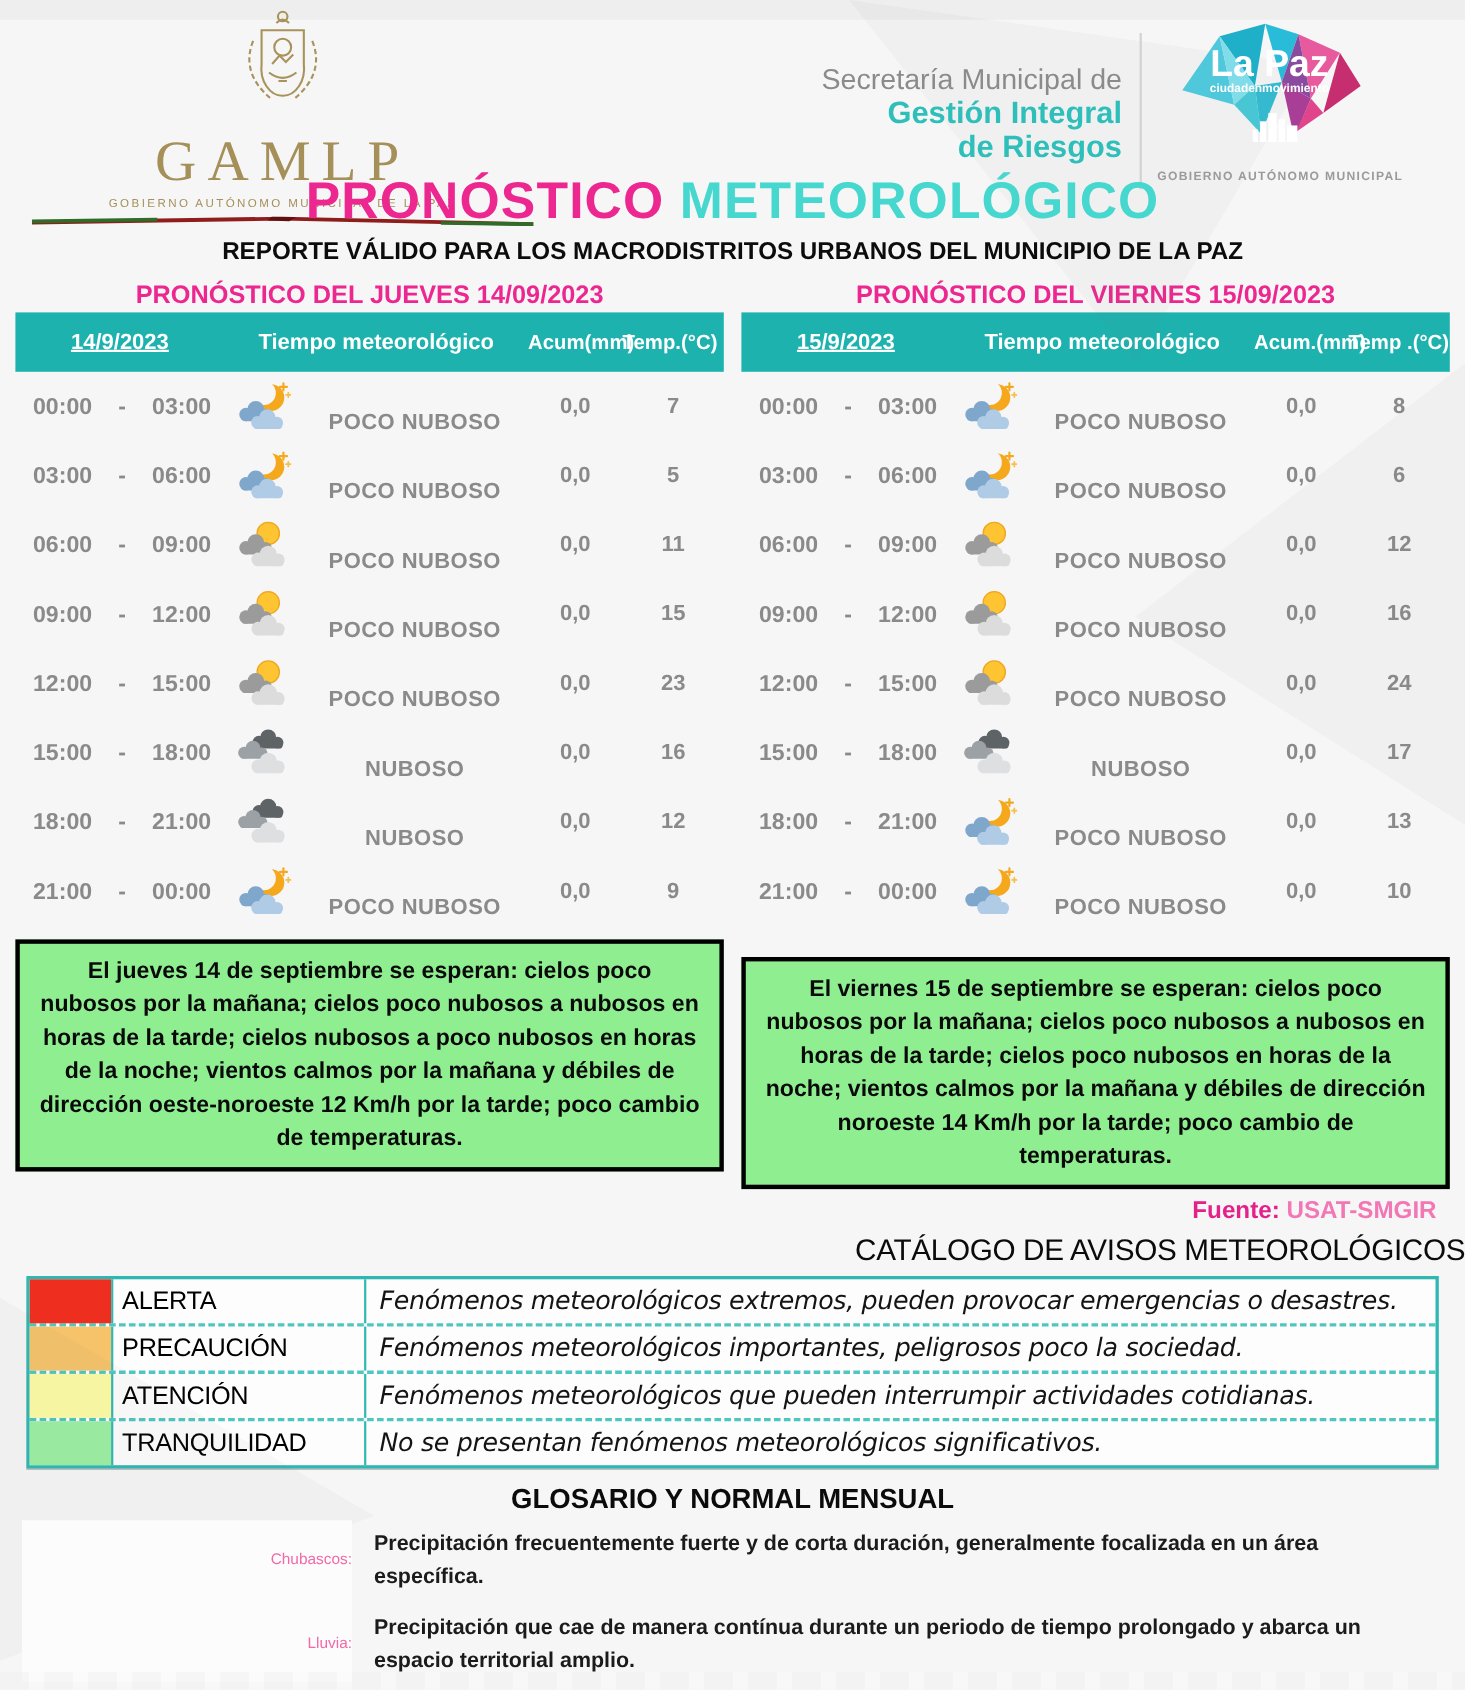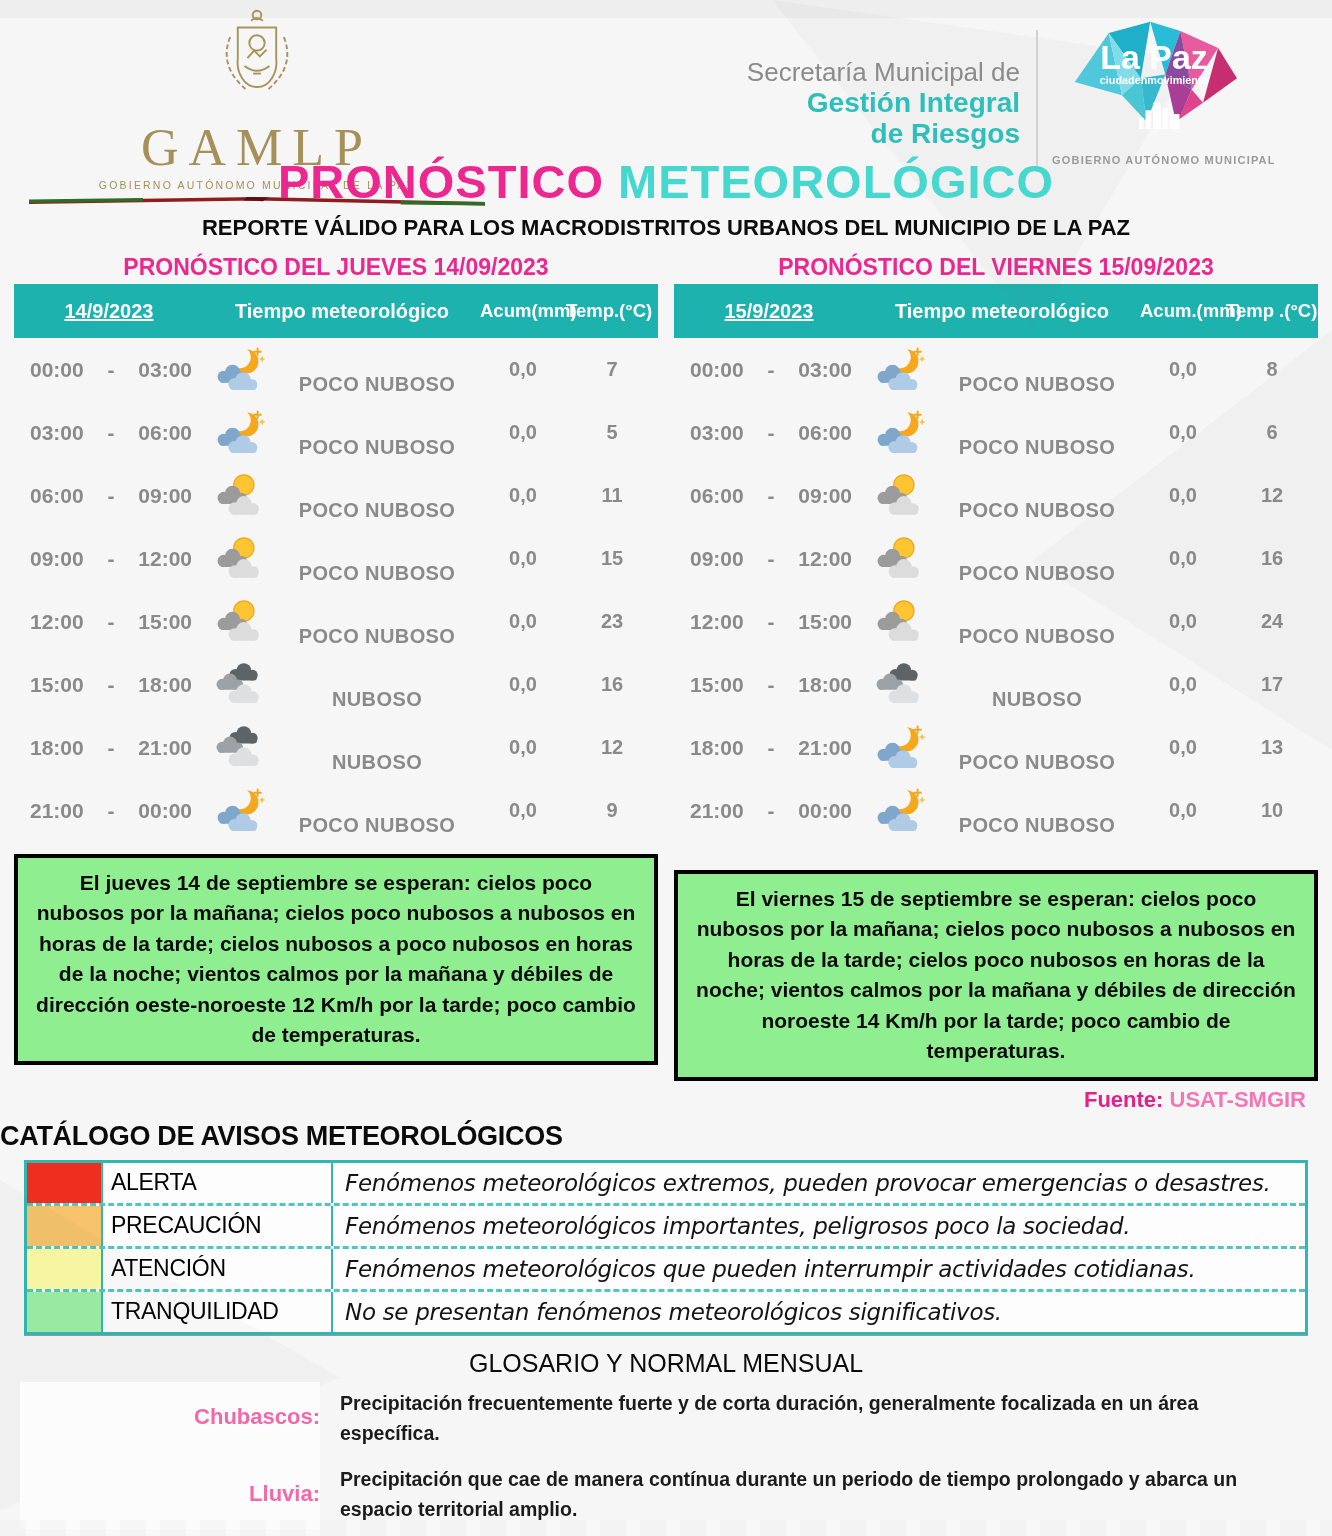--- a/index.html
+++ b/index.html
@@ -51,36 +51,36 @@
 
   .summary{background:#8fee90;border:4px solid #000;margin-top:12px;padding:10px 16px;
            text-align:center;font-size:21px;font-weight:bold;color:#0a0a0a;line-height:1.45;}
   .fcol:nth-child(2) .summary{margin-top:28px;}
 
   .source-line{text-align:right;padding:6px 26px 0 0;font-size:22px;font-weight:bold;}
   .source-line .src-label{color:#e42189;}
   .source-line .src-value{color:#f277b4;}
 
   
-  .catalog-heading{margin-top:8px;text-align:left;font-size:27px;font-weight:700;color:#0b0b0b;letter-spacing:-.3px;}
+  .catalog-heading{margin-top:8px;text-align:right;font-size:27px;font-weight:400;color:#0b0b0b;letter-spacing:-.3px;}
   .catalog{margin:8px 24px 0;border:3px solid #2fb7b2;background:#fdfdfd;box-shadow:0 1px 0 #9a9a9a;}
   .cat-row{display:grid;grid-template-columns:74px 230px 1fr;min-height:40px;align-items:stretch;}
   .cat-row + .cat-row{border-top:3px dashed #4fc6c0;}
   .cat-swatch{height:100%;}
   .cat-level{border-left:2px solid #2fb7b2;display:flex;align-items:center;padding-left:8px;
              font-size:23px;color:#000;letter-spacing:-.3px;}
   .cat-desc{border-left:2px solid #2fb7b2;display:flex;align-items:center;padding-left:12px;
             font-size:23px;color:#141414;font-style:italic;font-family:"DejaVu Sans",sans-serif;letter-spacing:-.3px;}
 
   
-  .glossary-heading{margin-top:14px;text-align:center;font-size:25px;font-weight:400;color:#0b0b0b;}
+  .glossary-heading{margin-top:14px;text-align:center;font-size:25px;font-weight:700;color:#0b0b0b;}
   .glossary{position:relative;margin-top:10px;padding-left:24px;}
   .gloss-panel{position:absolute;left:20px;top:-6px;width:300px;height:calc(100% + 10px);background:#fcfcfc;}
   .gloss-row{position:relative;display:grid;grid-template-columns:296px 1fr;gap:20px;align-items:center;margin-bottom:16px;}
-  .gloss-term{text-align:right;color:#f368a9;font-weight:bold;font-size:22px;line-height:1.4;}
+  .gloss-term{text-align:right;color:#f368a9;font-weight:normal;font-size:14px;line-height:1.4;}
   .gloss-def{font-weight:bold;color:#1b1b1b;font-size:19.5px;line-height:1.55;max-width:905px;}
   .bottom-ghost{position:absolute;bottom:0;left:0;width:100%;height:16px;opacity:.5;
     background:repeating-linear-gradient(90deg,#f0f0f0 0 26px,#fafafa 26px 40px);}
 </style>
 </head>
 <body>
 
 <div class="topband"></div>
 <div class="wm wm1"></div>
 <div class="wm wm2"></div>

